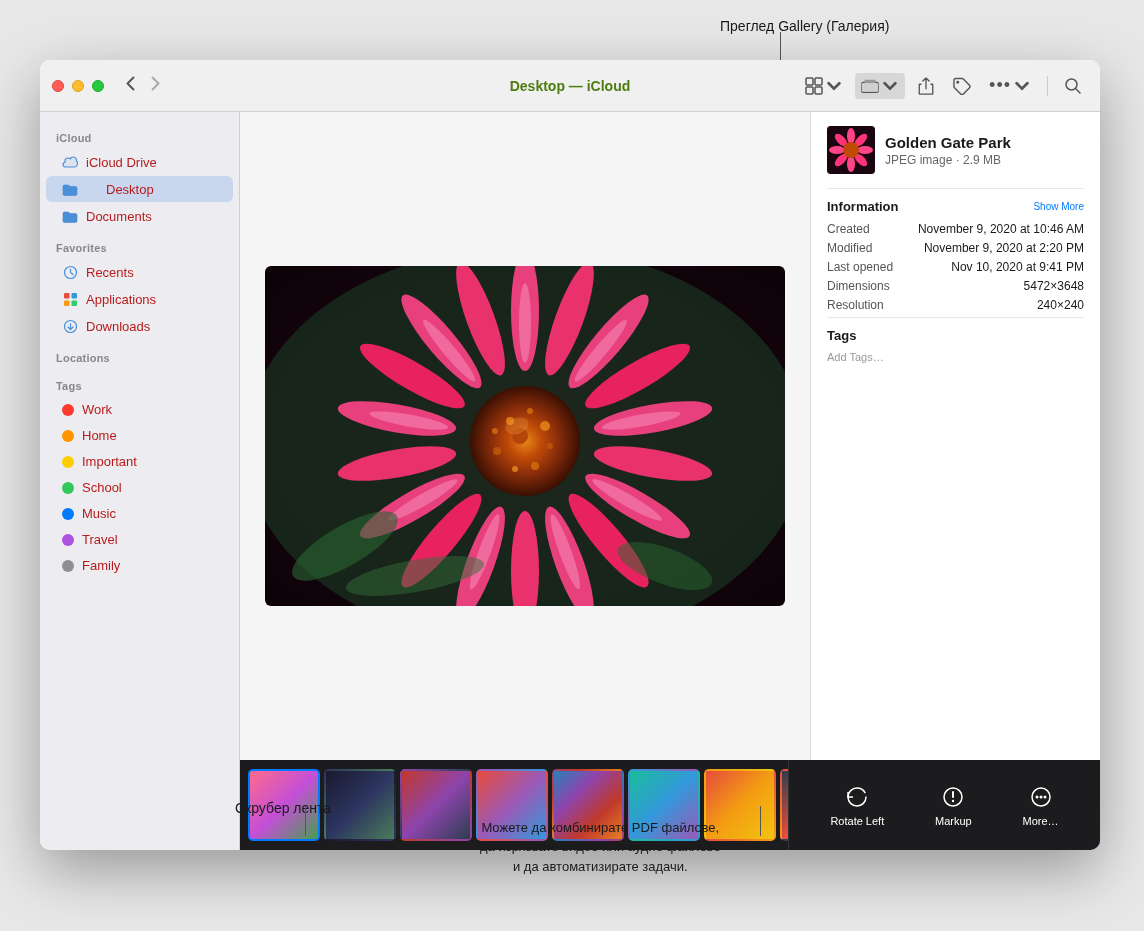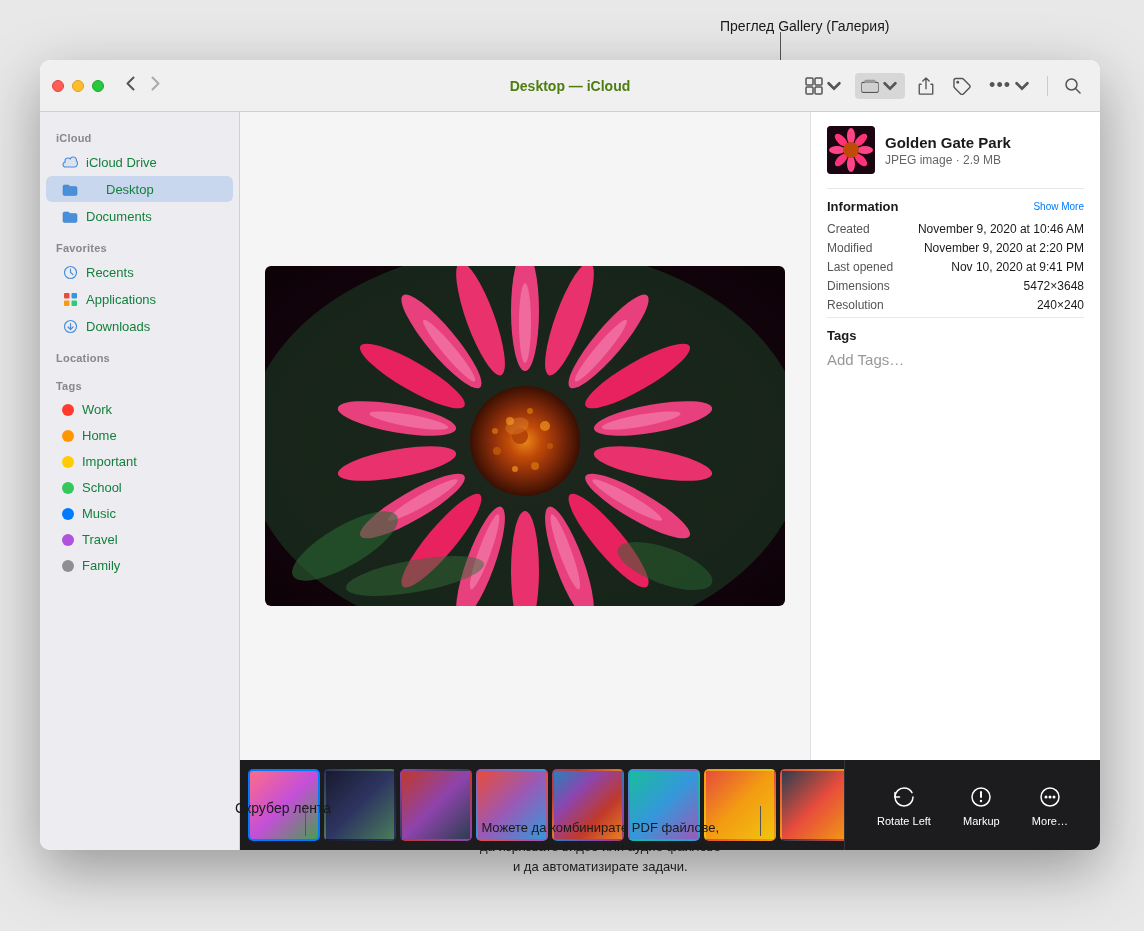--- a/index.html
+++ b/index.html
@@ -137,21 +137,21 @@
       letter-spacing: 0.02em;
     }
     .sidebar-item {
       display: flex;
       align-items: center;
       padding: 5px 10px 5px 16px;
       cursor: pointer;
       border-radius: 6px;
       margin: 1px 6px;
       font-size: 13px;
-      color: #15803d;
+      color: #b91c1c;
       gap: 8px;
     }
     .sidebar-item.active { background: rgba(0,100,220,0.15); gap: 28px; }
     .sidebar-icon {
       width: 16px;
       height: 16px;
       flex-shrink: 0;
       display: flex;
       align-items: center;
       justify-content: center;
@@ -264,21 +264,21 @@
       padding-top: 10px;
       margin-top: 4px;
     }
     .tags-title {
       font-size: 13px;
       font-weight: 700;
       color: #1a1a1a;
       margin-bottom: 8px;
     }
     .add-tags {
-      font-size: 15px;
+      font-size: 11px;
       color: #999;
       cursor: pointer;
     }
 
     
     .scrubber-bar {
       height: 90px;
       background: #1c1c1e;
       display: flex;
       align-items: center;
@@ -671,21 +671,21 @@
           <div class="scrubber-thumb selected thumb-1"></div>
           <div class="scrubber-thumb thumb-2"></div>
           <div class="scrubber-thumb thumb-3"></div>
           <div class="scrubber-thumb thumb-4"></div>
           <div class="scrubber-thumb thumb-5"></div>
           <div class="scrubber-thumb thumb-6"></div>
           <div class="scrubber-thumb thumb-7"></div>
           <div class="scrubber-thumb thumb-8"></div>
         </div>
 
-        <div class="action-bar" style="width:256px;">
+        <div class="action-bar" style="width:312px;">
           <button class="action-btn">
             <div class="action-icon">
               <svg width="26" height="26" viewBox="0 0 26 26" fill="none">
                 <path d="M4 13C4 8.03 8.03 4 13 4C16.5 4 19.5 5.9 21 8.7" stroke="white" stroke-width="1.5" stroke-linecap="round"></path>
                 <path d="M4 13C4 17.97 8.03 22 13 22C17.97 22 22 17.97 22 13" stroke="white" stroke-width="1.5" stroke-linecap="round"></path>
                 <path d="M4 8.5V13H8.5" stroke="white" stroke-width="1.5" stroke-linecap="round" stroke-linejoin="round"></path>
               </svg>
             </div>
             <span class="action-label">Rotate Left</span>
           </button>

